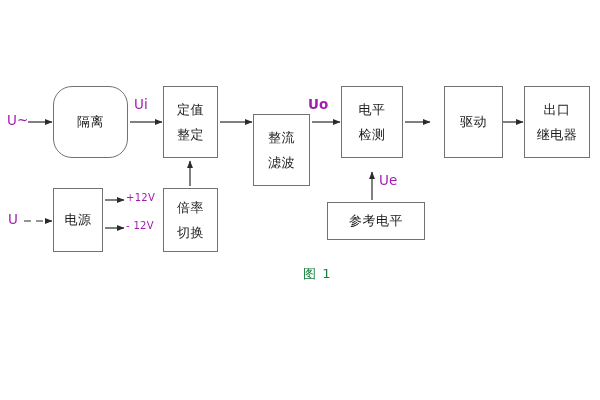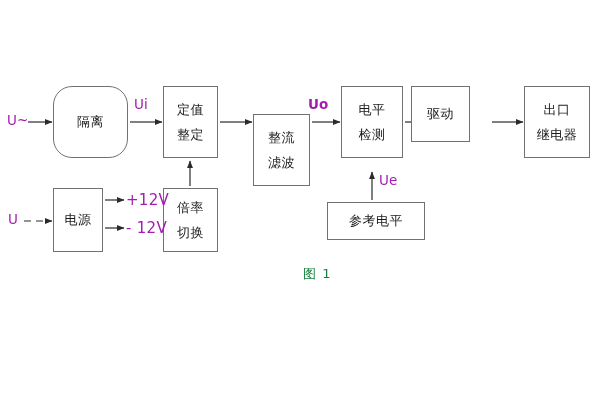--- a/index.html
+++ b/index.html
@@ -32,21 +32,21 @@
 
   
   .lbl{
     position:absolute;
     color:#a21caf;
     font-size:13px;
     line-height:1;
     white-space:nowrap;
   }
   .lbl.sig{font-size:13.5px;}
-  .lbl.volt{font-size:15px;letter-spacing:.3px;}
+  .lbl.volt{font-size:10px;letter-spacing:.3px;}
   .caption{
     position:absolute;
     color:#15803d;
     font-size:13px;
     letter-spacing:1px;
     white-space:nowrap;
   }
 
   
   #wires{position:absolute;left:0;top:0;width:600px;height:400px;pointer-events:none;}
@@ -100,21 +100,21 @@
   <div class="box" style="left:253px;top:86px;width:57px;height:72px;margin-top:28px;">
     <span class="ln">整流</span>
     <span class="ln">滤波</span>
   </div>
 
   <div class="box" style="left:341px;top:86px;width:62px;height:72px;">
     <span class="ln">电平</span>
     <span class="ln">检测</span>
   </div>
 
-  <div class="box" style="left:411px;top:86px;width:59px;height:56px;">
+  <div class="box" style="left:444px;top:86px;width:59px;height:72px;">
     <span class="ln">驱动</span>
   </div>
 
   <div class="box" style="left:524px;top:86px;width:66px;height:72px;">
     <span class="ln">出口</span>
     <span class="ln">继电器</span>
   </div>
 
   <div class="box" style="left:53px;top:188px;width:50px;height:64px;">
     <span class="ln">电源</span>

